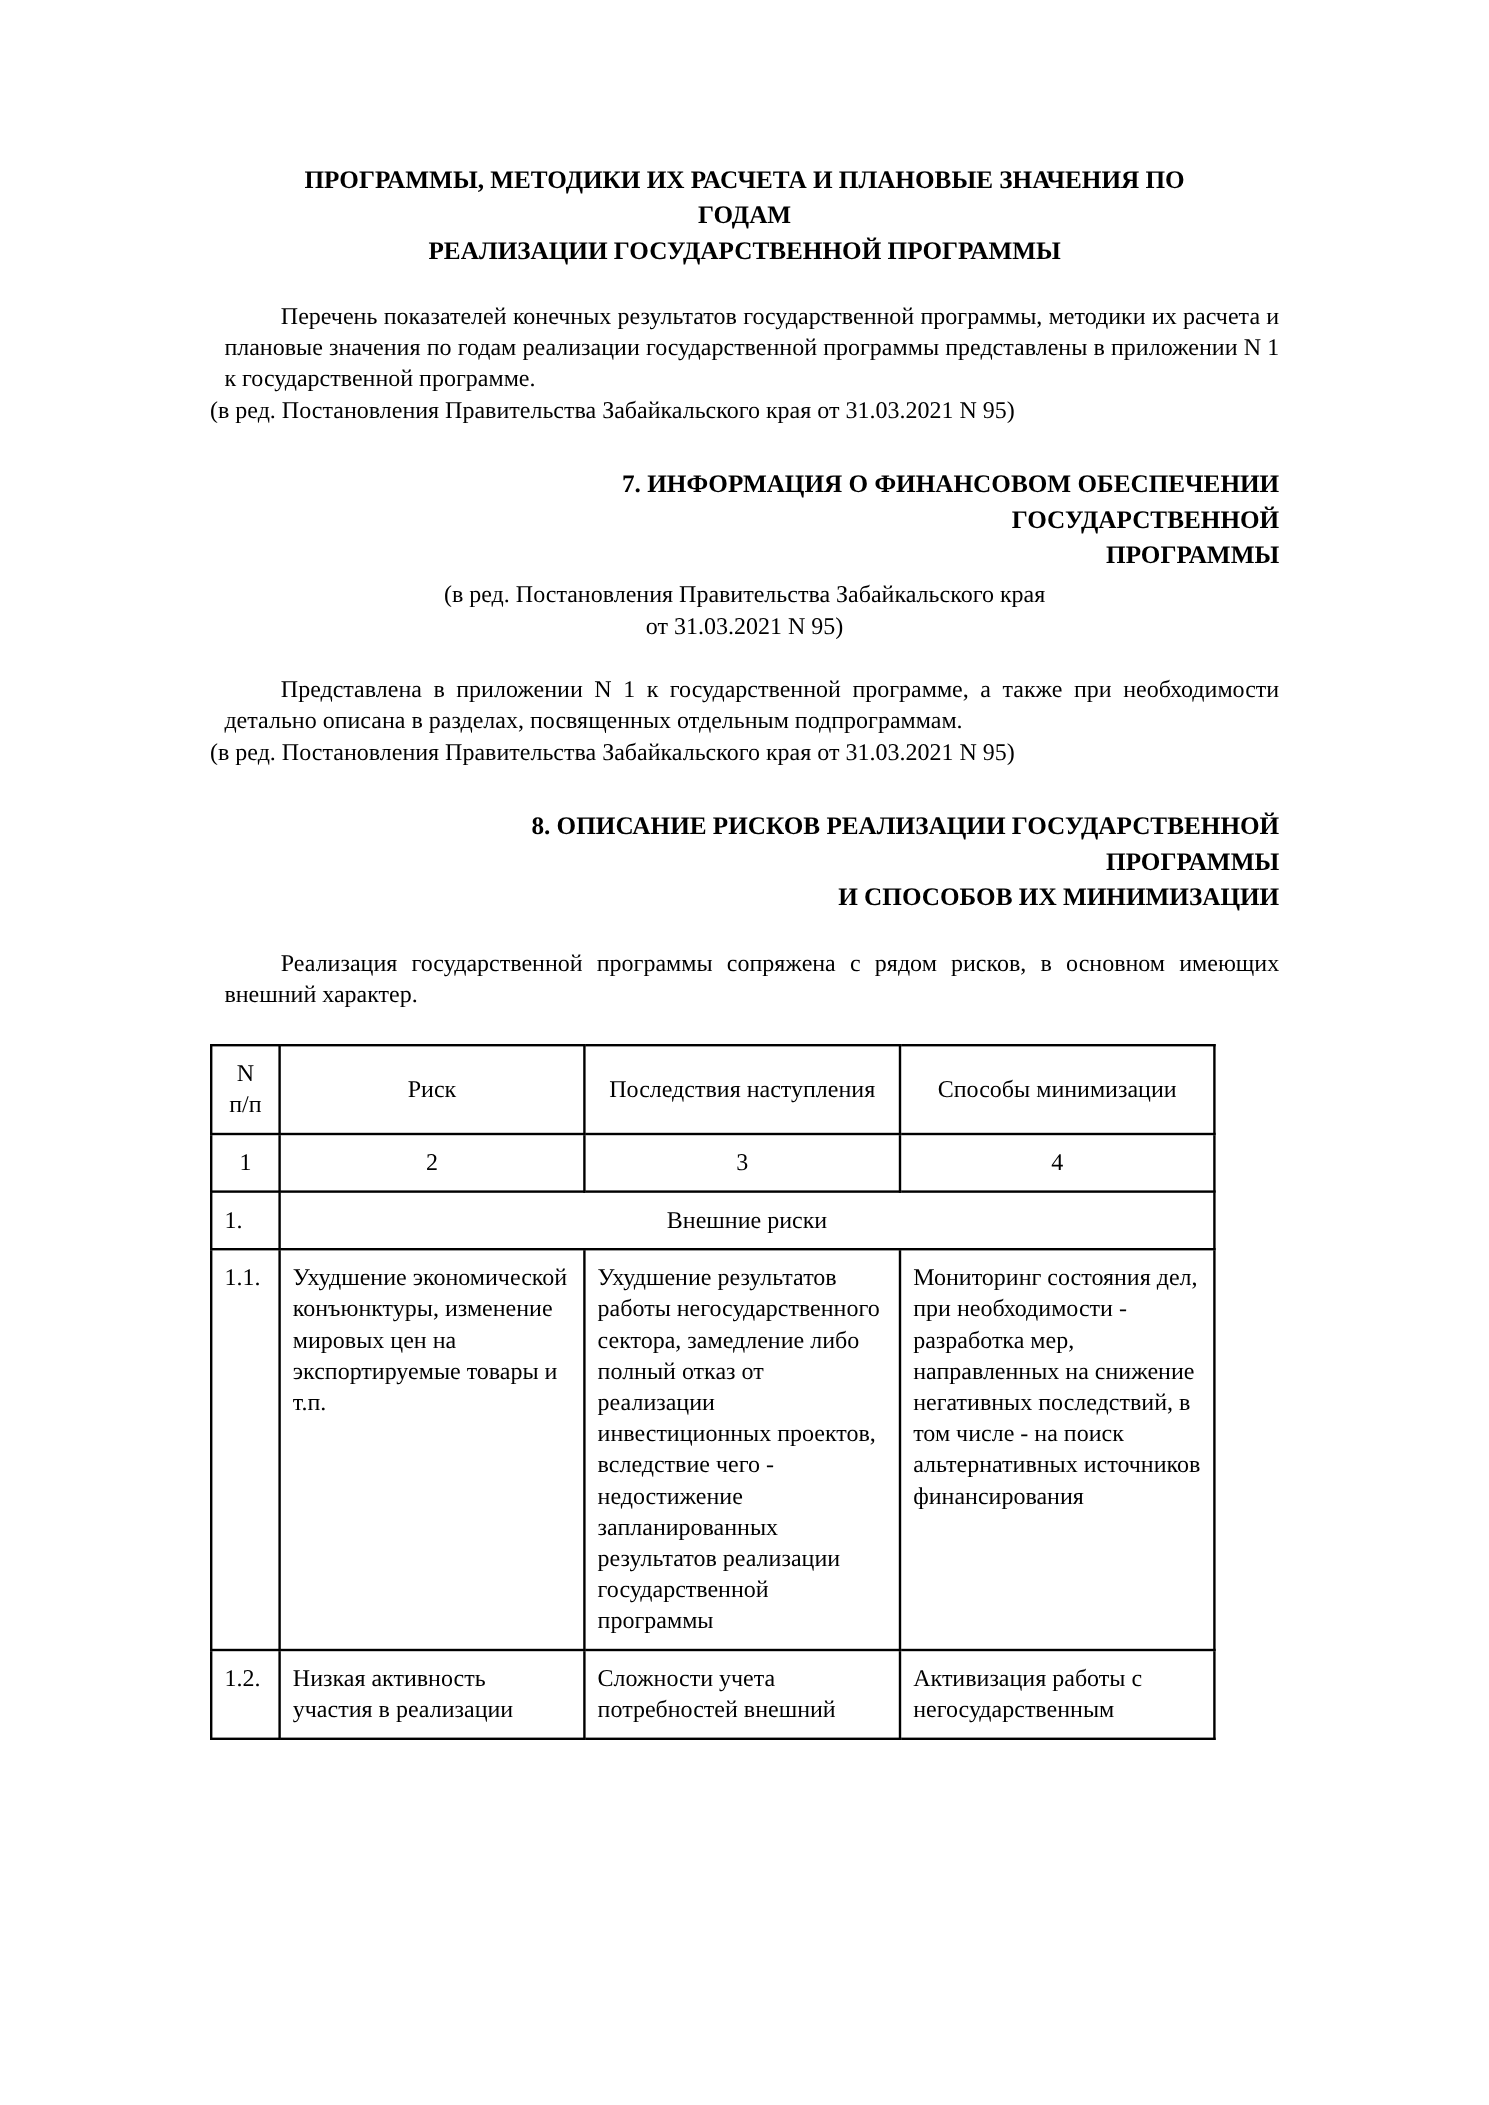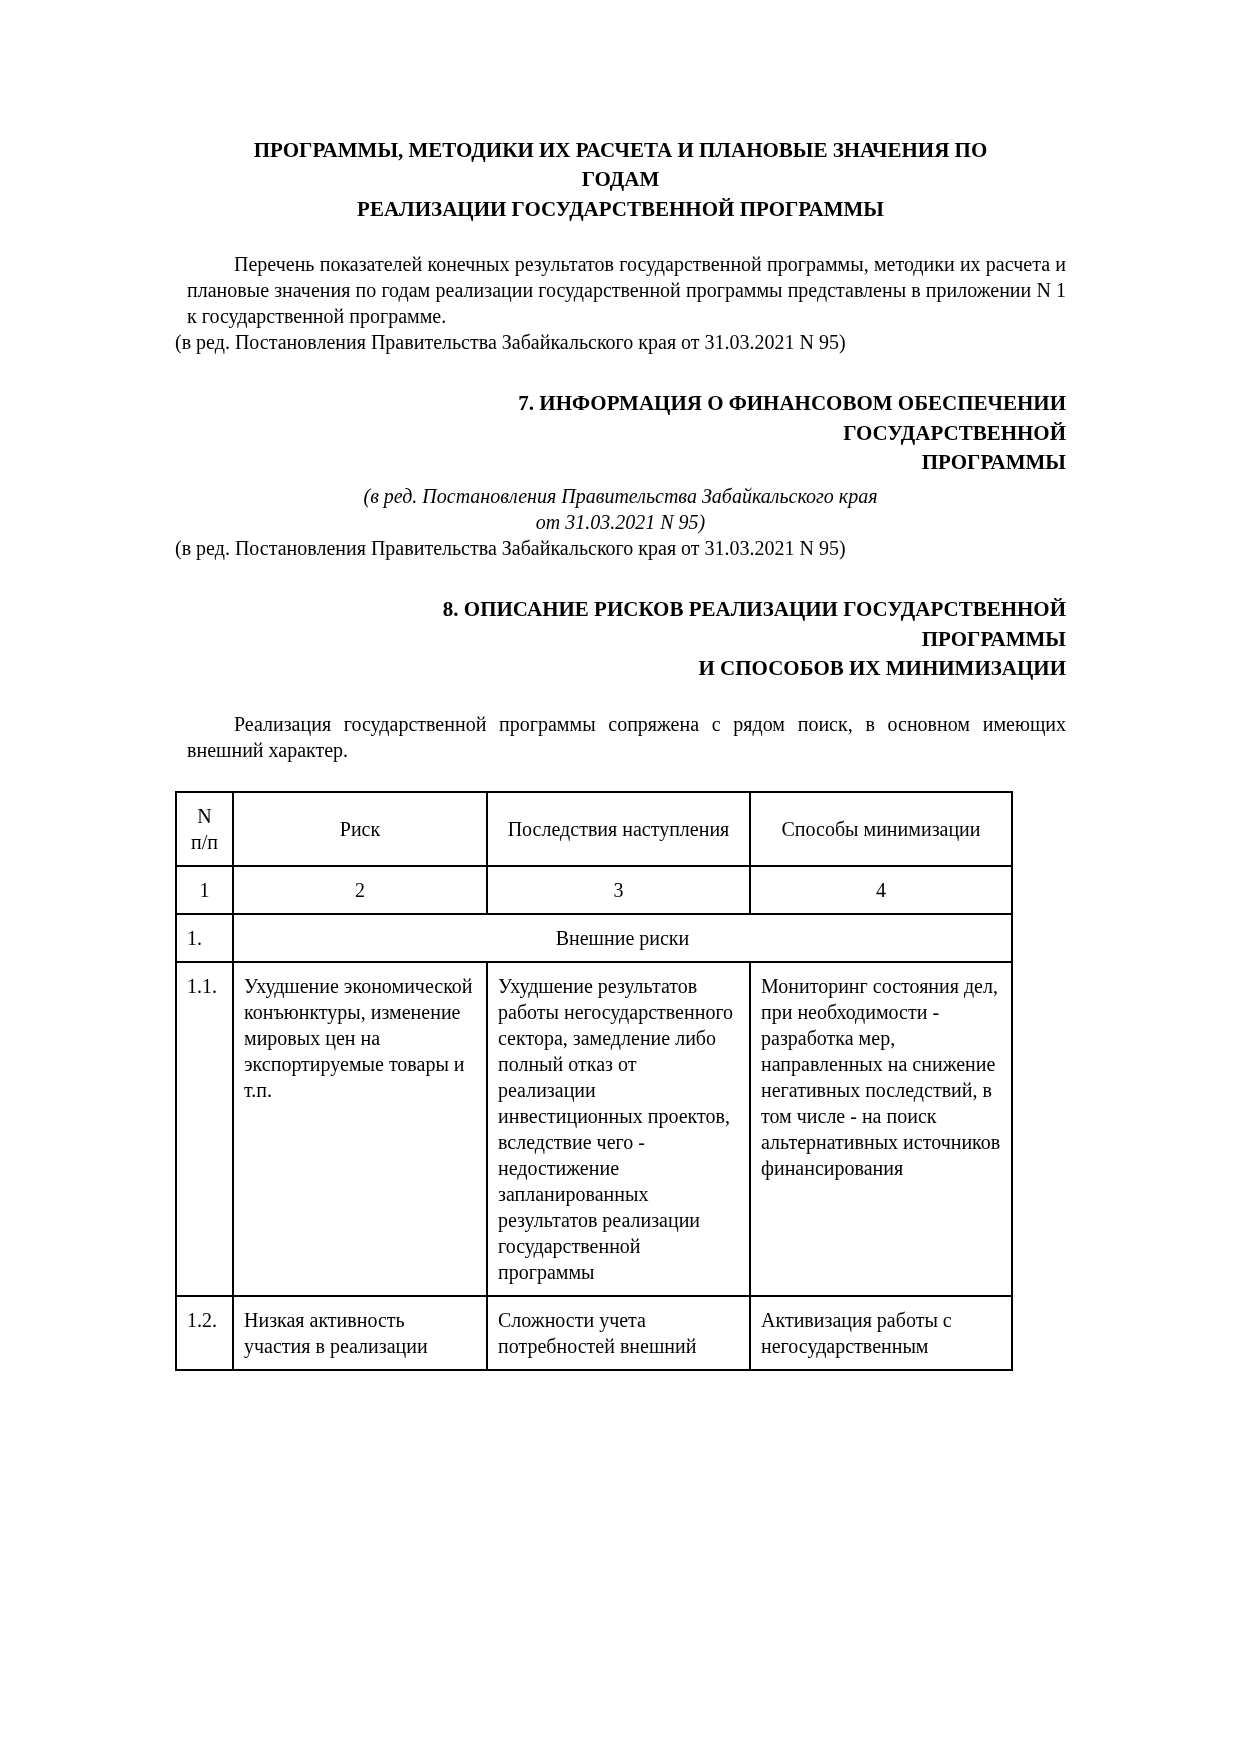--- a/index.html
+++ b/index.html
@@ -43,21 +43,20 @@
     text-indent: 47px;
   }
   .rev-note {
     margin: 0;
     text-align: left;
   }
   .rev-note-centered {
     margin: 6px 0 0 0;
     text-align: center;
     white-space: pre-line;
-    font-style: italic;
   }
   table.risk-table {
     margin-top: 28px;
     border-collapse: collapse;
     table-layout: fixed;
     width: 836px;
     font-size: 20px;
     line-height: 1.3;
   }
   table.risk-table td {
@@ -96,28 +95,29 @@
 
   <p class="rev-note">(в ред. Постановления Правительства Забайкальского края от 31.03.2021 N 95)</p>
 
   <h2 class="section-heading">7. ИНФОРМАЦИЯ О ФИНАНСОВОМ ОБЕСПЕЧЕНИИ
 ГОСУДАРСТВЕННОЙ
 ПРОГРАММЫ</h2>
 
   <p class="rev-note-centered">(в ред. Постановления Правительства Забайкальского края
 от 31.03.2021 N 95)</p>
 
+  <p class="body-par">Представлена в приложении N 1 к государственной программе, а также при необходимости детально описана в разделах, посвященных отдельным подпрограммам.</p>
 
   <p class="rev-note">(в ред. Постановления Правительства Забайкальского края от 31.03.2021 N 95)</p>
 
   <h2 class="section-heading">8. ОПИСАНИЕ РИСКОВ РЕАЛИЗАЦИИ ГОСУДАРСТВЕННОЙ
 ПРОГРАММЫ
 И СПОСОБОВ ИХ МИНИМИЗАЦИИ</h2>
 
-  <p class="body-par">Реализация государственной программы сопряжена с рядом поиск, в основном имеющих внешний характер.</p>
+  <p class="body-par">Реализация государственной программы сопряжена с рядом рисков, в основном имеющих внешний характер.</p>
 
   <table class="risk-table">
     <colgroup>
       <col class="col-num">
       <col class="col-risk">
       <col class="col-cons">
       <col class="col-min">
     </colgroup>
     <tbody>
       <tr>

